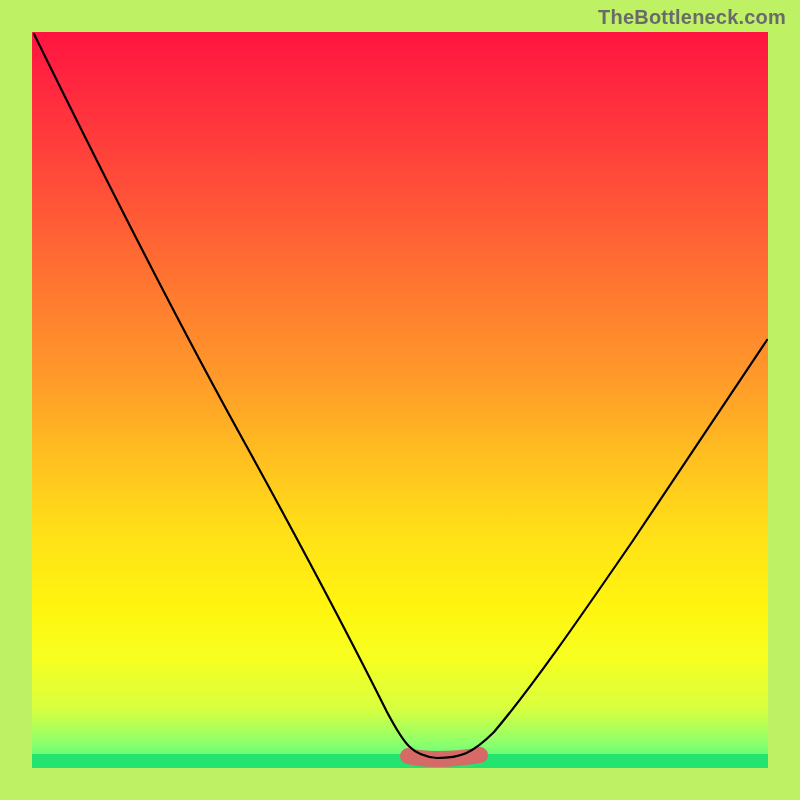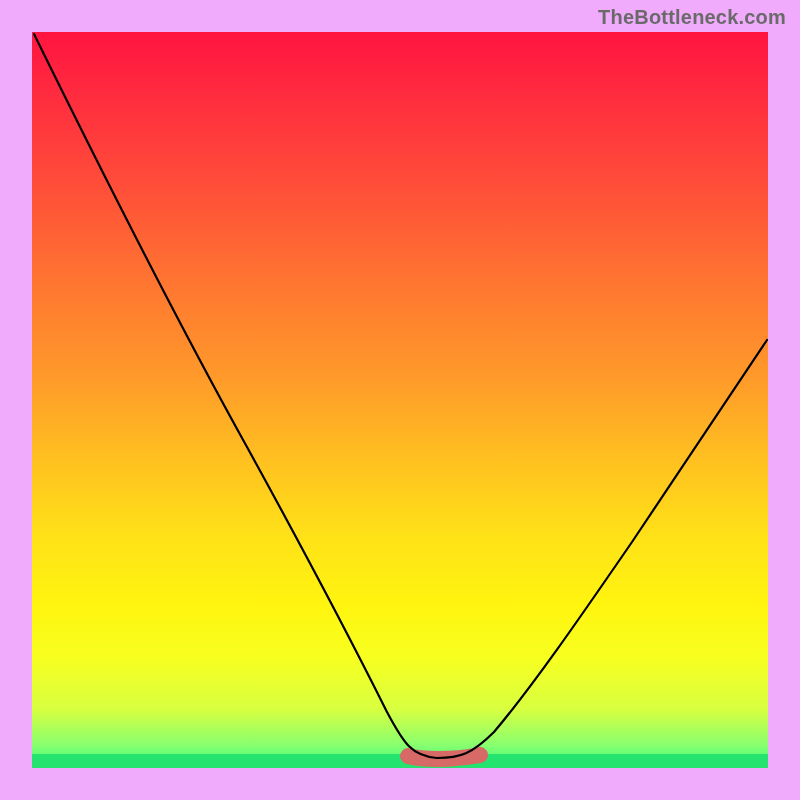--- a/index.html
+++ b/index.html
@@ -7,21 +7,21 @@
     width: 800px;
     height: 800px;
     overflow: hidden;
     background: #000;
     font-family: Arial, Helvetica, sans-serif;
     position: relative;
   }
   .frame {
     position: absolute;
     inset: 0;
-    background: #f0abfc;
+    background: #bef264;
   }
   .attribution {
     position: absolute;
     top: 6px;
     right: 14px;
     font-size: 20px;
     font-weight: 600;
     color: #6a6a6a;
     letter-spacing: 0.2px;
     z-index: 5;

